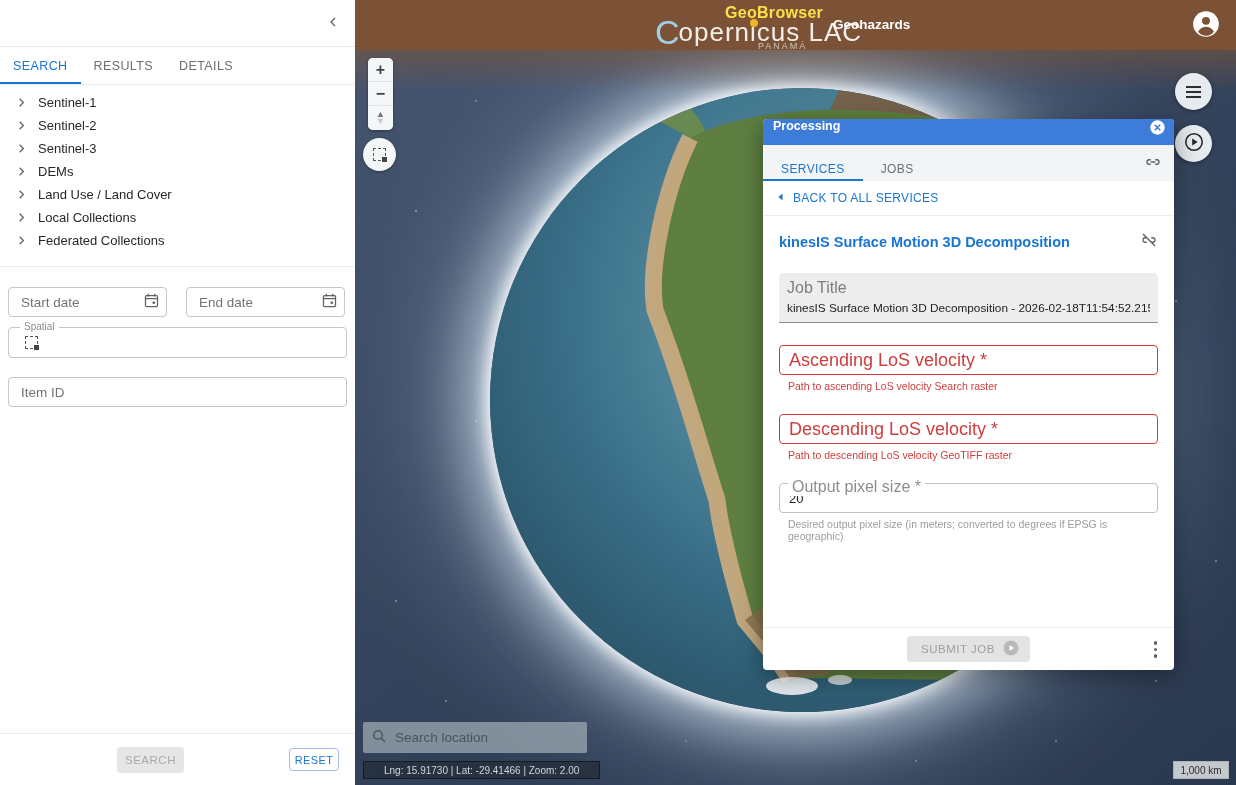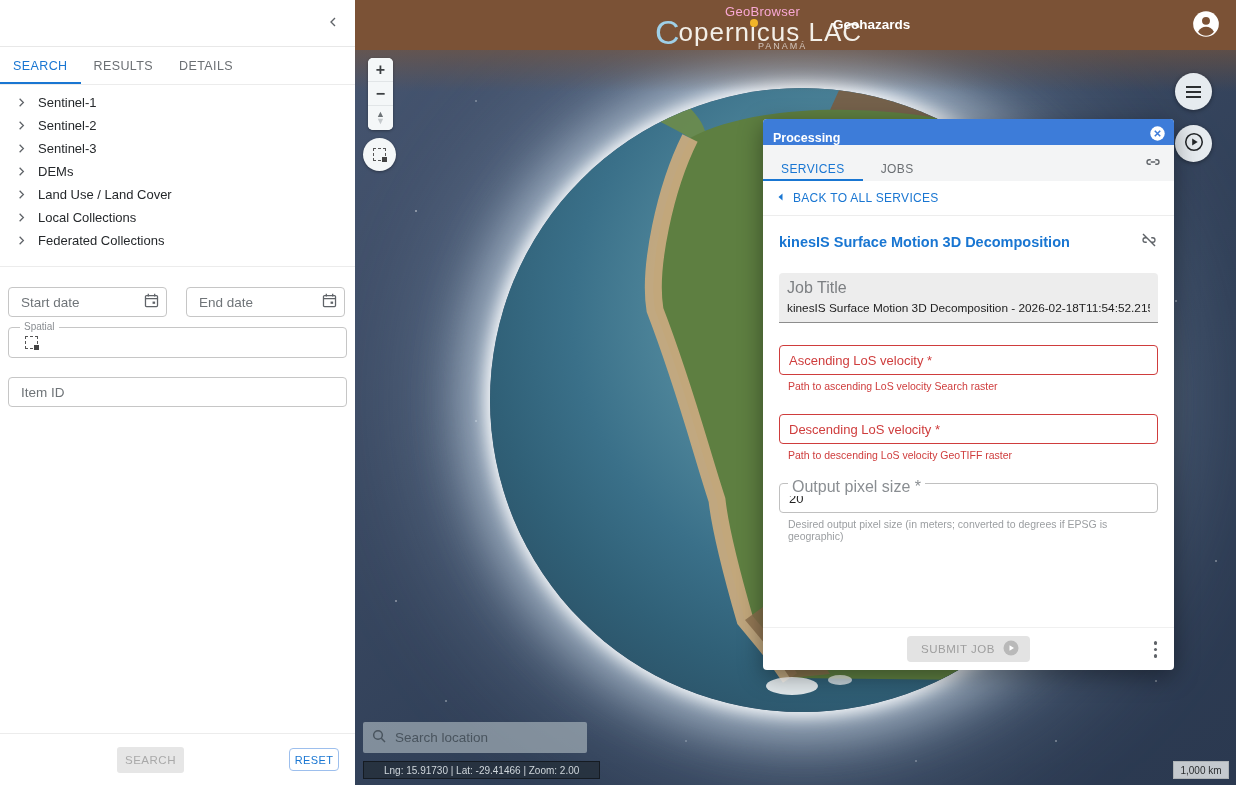--- a/index.html
+++ b/index.html
@@ -43,21 +43,21 @@
       330px 740px rgba(255,255,255,.3), 120px 100px rgba(255,255,255,.35), 800px 680px rgba(255,255,255,.4); }
   .globe { position:absolute; left:135px; top:88px; width:624px; height:624px; border-radius:50%;
     background:radial-gradient(circle at 58% 36%, #8fb4bc 0%, #6ba2ae 15%, #4d8499 35%, #3a7089 52%, #306077 68%, #2b5267 82%, #264a5e 100%);
     box-shadow:0 0 16px 4px rgba(255,255,255,.95), 0 0 55px 22px rgba(222,236,248,.7), 0 0 120px 60px rgba(178,204,230,.32);
     overflow:hidden; }
   .globe svg { position:absolute; left:0; top:0; }
   .header-fade { position:absolute; left:0; top:50px; width:881px; height:42px; background:linear-gradient(rgba(125,86,56,.55), rgba(125,86,56,0)); pointer-events:none; }
 
   .topbar { position:absolute; left:0; top:0; width:881px; height:50px; background:#7b5236; display:flex; align-items:center; z-index:20; }
   .logo-wrap { position:absolute; left:300px; top:2px; width:230px; height:48px; }
-  .logo-top { position:absolute; left:70px; top:2px; font-size:13px; font-weight:normal; color:#f9a8d4; letter-spacing:.3px; }
+  .logo-top { position:absolute; left:70px; top:2px; font-size:16px; font-weight:bold; color:#fde047; letter-spacing:.3px; }
   .logo-main { position:absolute; left:0px; top:11px; font-size:26px; color:#f3efe8; letter-spacing:1px; white-space:nowrap; }
   .logo-c { color:#9fd0e8; font-size:34px; font-weight:400; vertical-align:-3px; margin-right:-2px; }
   .logo-dot { position:absolute; left:95px; top:17px; width:8px; height:8px; border-radius:50%; background:#f0b429; }
   .logo-sub { position:absolute; left:103px; top:39px; font-size:9px; color:rgba(255,255,255,.65); letter-spacing:2px; }
   .app-title { position:absolute; left:478px; top:17px; font-size:13.5px; font-weight:bold; color:#fff; }
   .avatar-btn { position:absolute; right:16px; top:11px; width:28px; height:28px; }
 
   .zoom-ctrl { position:absolute; left:13px; top:58px; width:25px; background:#f4f7f8; border-radius:5px; box-shadow:0 1px 3px rgba(0,0,0,.35); overflow:hidden; z-index:10; }
   .zoom-btn { width:25px; height:24px; border:none; background:#f4f7f8; font-size:16px; font-weight:bold; color:#3c4043; cursor:pointer; display:flex; align-items:center; justify-content:center; border-bottom:1px solid #e1e5e7; font-family:"Liberation Sans",sans-serif; }
   .zoom-btn:last-child { border-bottom:none; }
@@ -70,37 +70,37 @@
   .bars div { width:15px; height:2px; background:#2c2f31; }
 
   .searchloc { position:absolute; left:8px; top:722px; width:224px; height:31px; background:rgba(156,168,178,.75); border-radius:2px; display:flex; align-items:center; padding:0 8px; z-index:10; }
   .searchloc input { background:transparent; border:none; outline:none; font-size:13.5px; color:#323d47; margin-left:8px; flex:1; min-width:0; font-family:"Liberation Sans",sans-serif; }
   .searchloc input::placeholder { color:#49545e; }
   .coords { position:absolute; left:8px; top:761px; height:18px; background:rgba(38,48,60,.85); border:1px solid #151b22; color:#cfd6db; font-size:10px; display:flex; align-items:center; padding:0 20px; z-index:10; }
   .scalebar { position:absolute; left:818px; top:761px; width:56px; height:18px; background:rgba(213,217,220,.9); border:1px solid #aeb3b6; color:#2b2e30; font-size:10px; display:flex; align-items:center; justify-content:center; z-index:10; }
 
   
   .dialog { position:absolute; left:408px; top:119px; width:411px; height:551px; background:#fff; border-radius:4px; box-shadow:0 6px 24px rgba(0,0,0,.4); z-index:25; display:flex; flex-direction:column; overflow:hidden; }
-  .dlg-header { height:26px; background:#3d7cd9; display:flex; align-items:flex-end; padding:0 8px 0 10px;gap:28px; }
+  .dlg-header { height:26px; background:#3d7cd9; display:flex; align-items:flex-start; padding:0 8px 0 10px;gap:28px; }
   .dlg-title { color:#fff; font-size:12.5px; font-weight:bold; flex:1; }
   .dlg-tabs { height:36px; background:#f3f4f5; display:flex; align-items:stretch; padding-right:12px; }
   .dlg-tab { font-size:12px; letter-spacing:.4px; color:#6b6f73; padding:0 18px; display:flex; align-items:center; cursor:pointer; border-bottom:2px solid transparent;margin-top:13px; }
   .dlg-tab.active { color:#1976d2; border-bottom-color:#1976d2; }
   .dlg-tabs .spacer { flex:1; }
   .back-row { height:35px; display:flex; align-items:center; padding-left:12px; border-bottom:1px solid #ededed; cursor:pointer; }
   .back-label { color:#1976d2; font-size:12px; letter-spacing:.3px; margin-left:6px; }
   .svc-title-row { display:flex; align-items:center; padding:15px 16px 12px 16px; }
   .svc-title { color:#1976d2; font-size:14.5px; font-weight:bold; flex:1; }
   .filled-field { margin:9px 16px 0 16px; background:#ededed; border-radius:4px 4px 0 0; border-bottom:1px solid #8d8d8d; padding:6px 8px 7px 8px; cursor:text; }
   .filled-label { font-size:16px; color:#7c7f82; margin-bottom:4px; }
   .filled-value { font-size:11.8px; color:#222; white-space:nowrap; overflow:hidden; }
   .field-block { margin:22px 16px 0 16px; }
   .err .ol-box { border:1.4px solid #cf3d3d; }
   .ol-box { border:1px solid #c0c0c0; border-radius:4px; height:30px; display:flex; align-items:center; padding:0 9px; position:relative; cursor:text; background:#fff; }
-  .ol-label-in { font-size:13px; color:#cf3d3d; }
+  .ol-label-in { font-size:18px; color:#cf3d3d; }
   .helper { font-size:10.5px; margin:5px 0 0 9px; color:#9b9ea1; }
   .err .helper-t { color:#cf3d3d; }
   .helper-t { display:block; }
   .notch-label { position:absolute; top:-6px; left:8px; background:#fff; padding:0 4px; font-size:16px; color:#8a8e92; }
   .ol-value { border:none; outline:none; font-size:13px; color:#222; width:100%; background:transparent; font-family:"Liberation Sans",sans-serif; }
   .dlg-footer { margin-top:auto; border-top:1px solid #f0f0f0; height:43px; position:relative; display:flex; align-items:center; justify-content:center; }
   .btn-submit { height:26px; background:#e3e3e3; border:none; border-radius:4px; color:#9e9e9e; font-size:11.5px; letter-spacing:.5px; display:flex; align-items:center; gap:7px; padding:0 10px 0 14px; cursor:default; font-family:"Liberation Sans",sans-serif; }
   .kebab { position:absolute; right:14px; top:10px; display:flex; flex-direction:column; gap:3px; cursor:pointer; background:none; border:none; padding:3px; }
   .kebab div { width:3.5px; height:3.5px; border-radius:50%; background:#5f6368; }
 </style>

